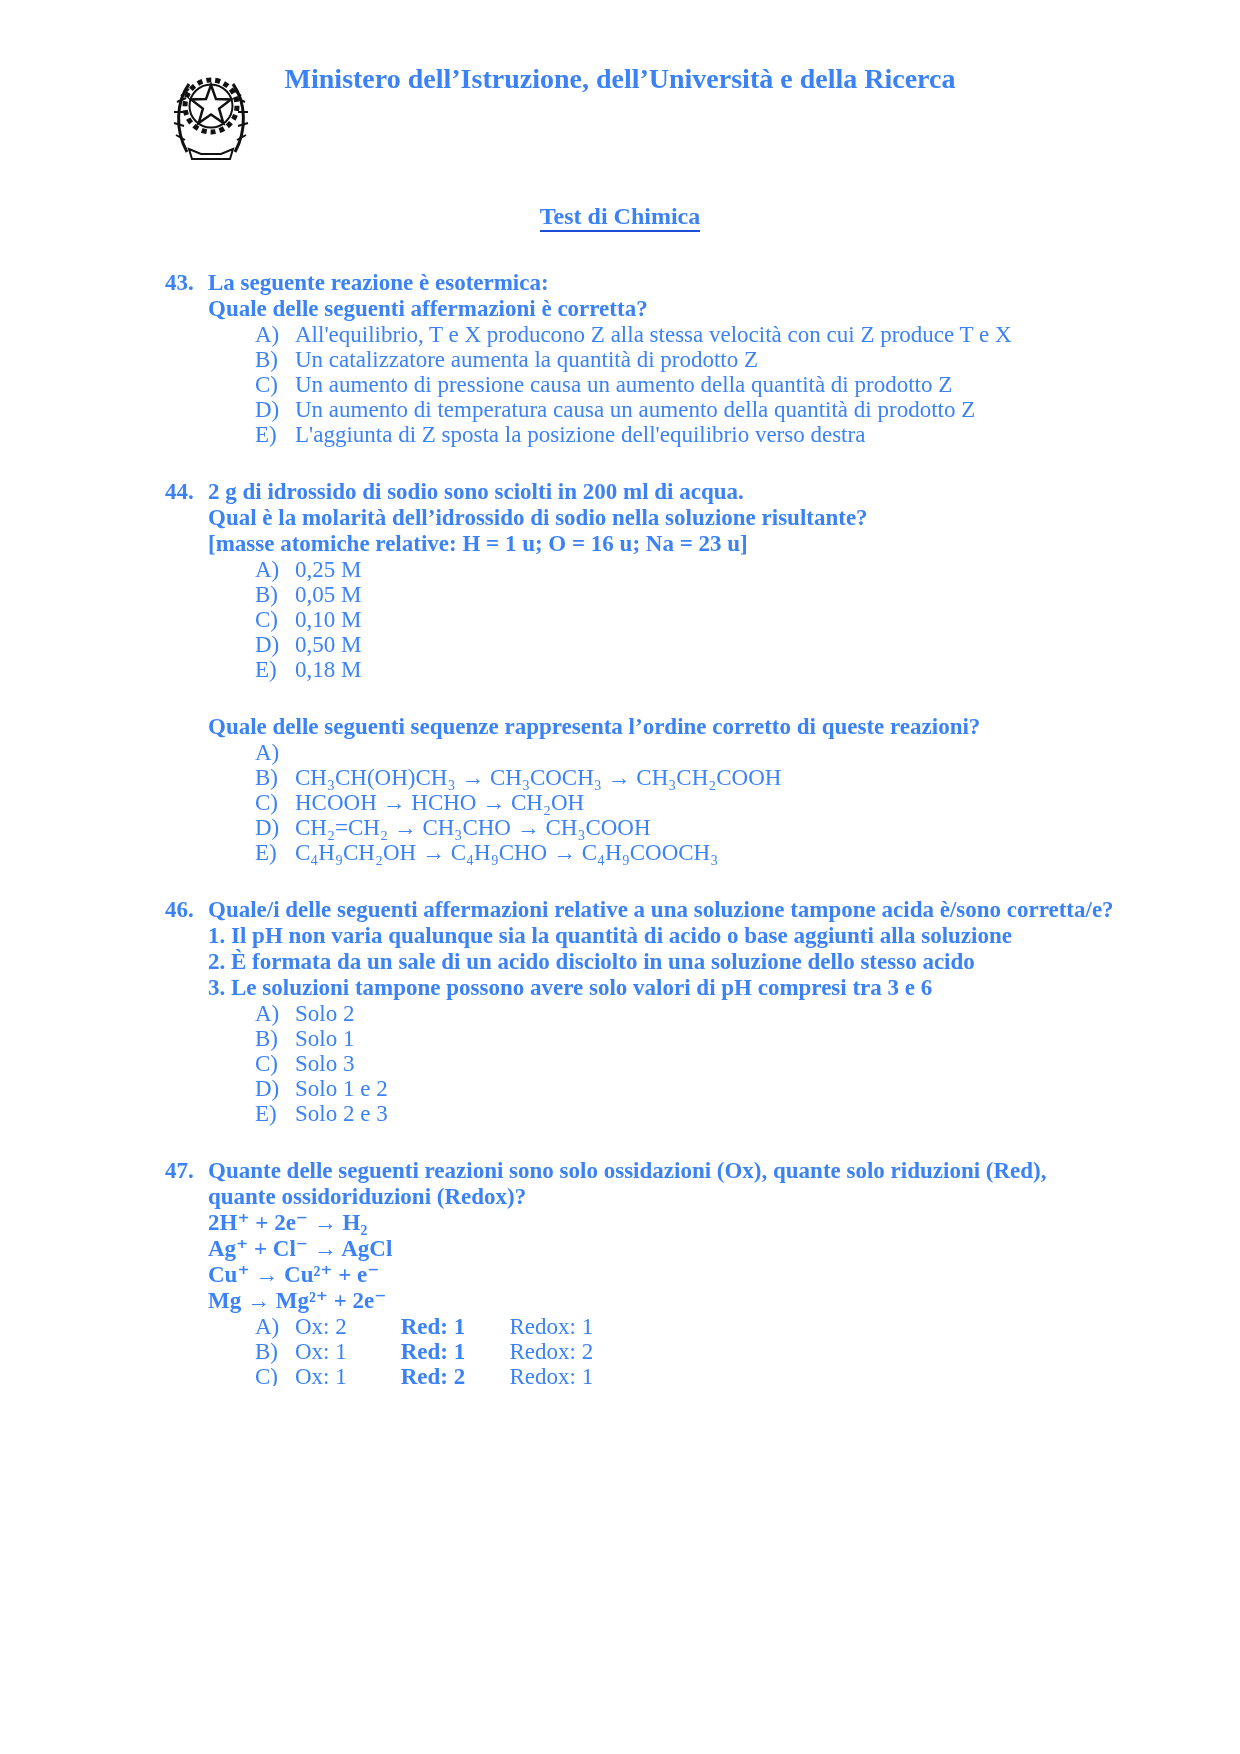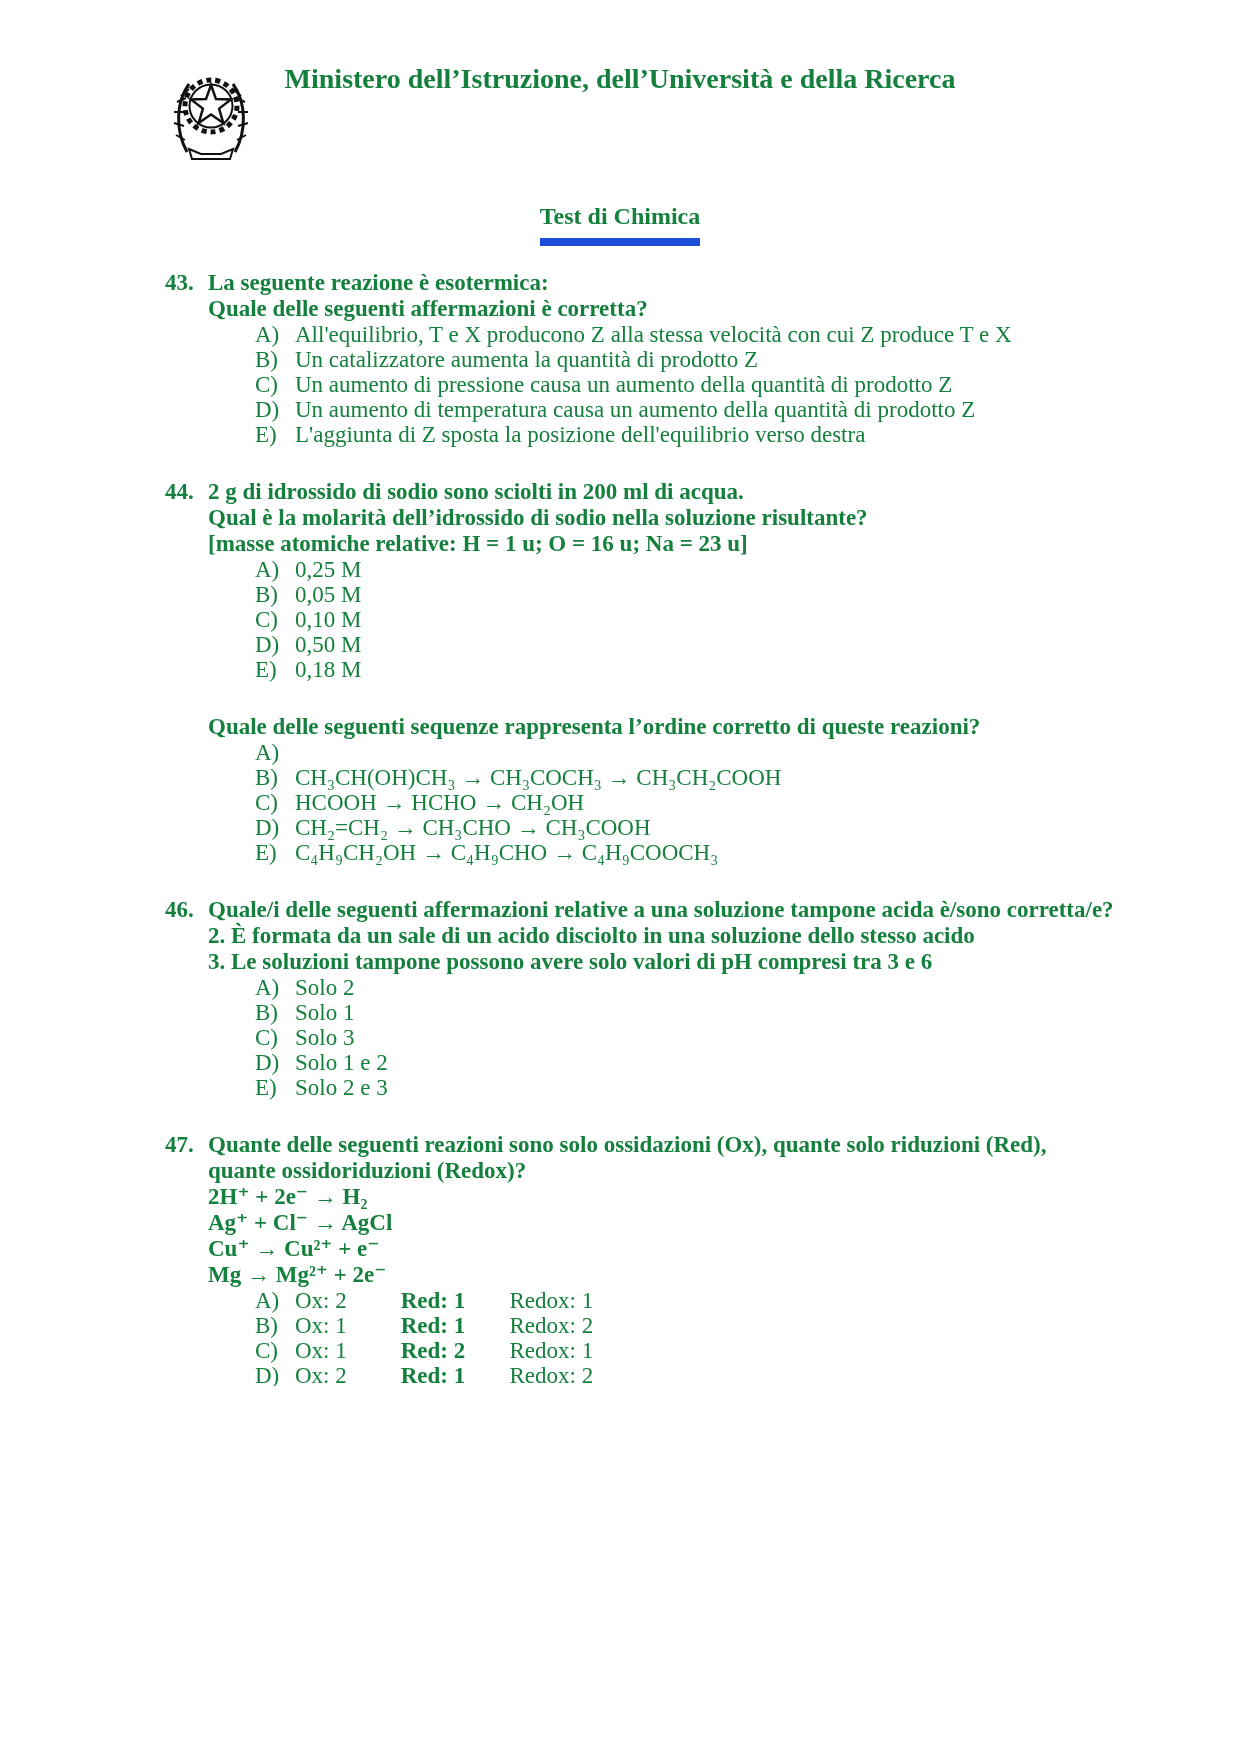--- a/index.html
+++ b/index.html
@@ -1,33 +1,33 @@
 <!DOCTYPE html>
 <html><head>
 <meta charset="utf-8">
 <style>
   html,body { margin:0; padding:0; background:#ffffff; }
   .page {
     position:relative;
     width:1240px; height:1386px;
     background:#ffffff;
-    color:#15803d;
+    color:#3b82f6;
     font-family:"Liberation Serif","DejaVu Serif",serif;
     font-size:23px;
     overflow:hidden;
   }
   .logo { position:absolute; left:170px; top:62px; width:82px; height:100px; }
   .ministry {
     position:absolute; top:62px; left:0; width:100%;
     text-align:center; font-weight:bold; font-size:28px; line-height:34px;
     white-space:nowrap;
   }
   .content { position:absolute; top:203px; left:0; width:100%; }
   .doc-title { text-align:center; font-size:24px; font-weight:bold; line-height:27px; }
-  .doc-title .underline { border-bottom:8px solid #1d4ed8; padding-bottom:9px; }
+  .doc-title .underline { border-bottom:2px solid #1d4ed8; padding-bottom:1px; }
   .questions { margin-top:40px;padding-left:20px; }
   .question + .question { margin-top:32px; }
 
   .row { position:relative; padding-left:188px; line-height:26px; min-height:26px; white-space:nowrap; }
   .row.bold { font-weight:bold; }
   .qnum { position:absolute; left:145px; font-weight:bold; }
 
   .eq-row {
     position:relative; height:38px; padding-left:188px;
     display:flex; align-items:center; font-weight:bold; white-space:nowrap;
@@ -161,20 +161,23 @@
           <span>C₄H₉CH₂OH → C₄H₉CHO → C₄H₉COOCH₃</span>
         </div>
       </div>
 
       <div class="question">
         <div class="row bold">
           <span class="qnum">46.</span>
           <span>Quale/i delle seguenti affermazioni relative a una soluzione tampone acida è/sono corretta/e?</span>
         </div>
         <div class="row bold">
+          <span>1. Il pH non varia qualunque sia la quantità di acido o base aggiunti alla soluzione</span>
+        </div>
+        <div class="row bold">
           <span>2. È formata da un sale di un acido disciolto in una soluzione dello stesso acido</span>
         </div>
         <div class="row bold">
           <span>3. Le soluzioni tampone possono avere solo valori di pH compresi tra 3 e 6</span>
         </div>
         <div class="opt">
           <span class="optletter">A)</span>
           <span>Solo 2</span>
         </div>
         <div class="opt">

